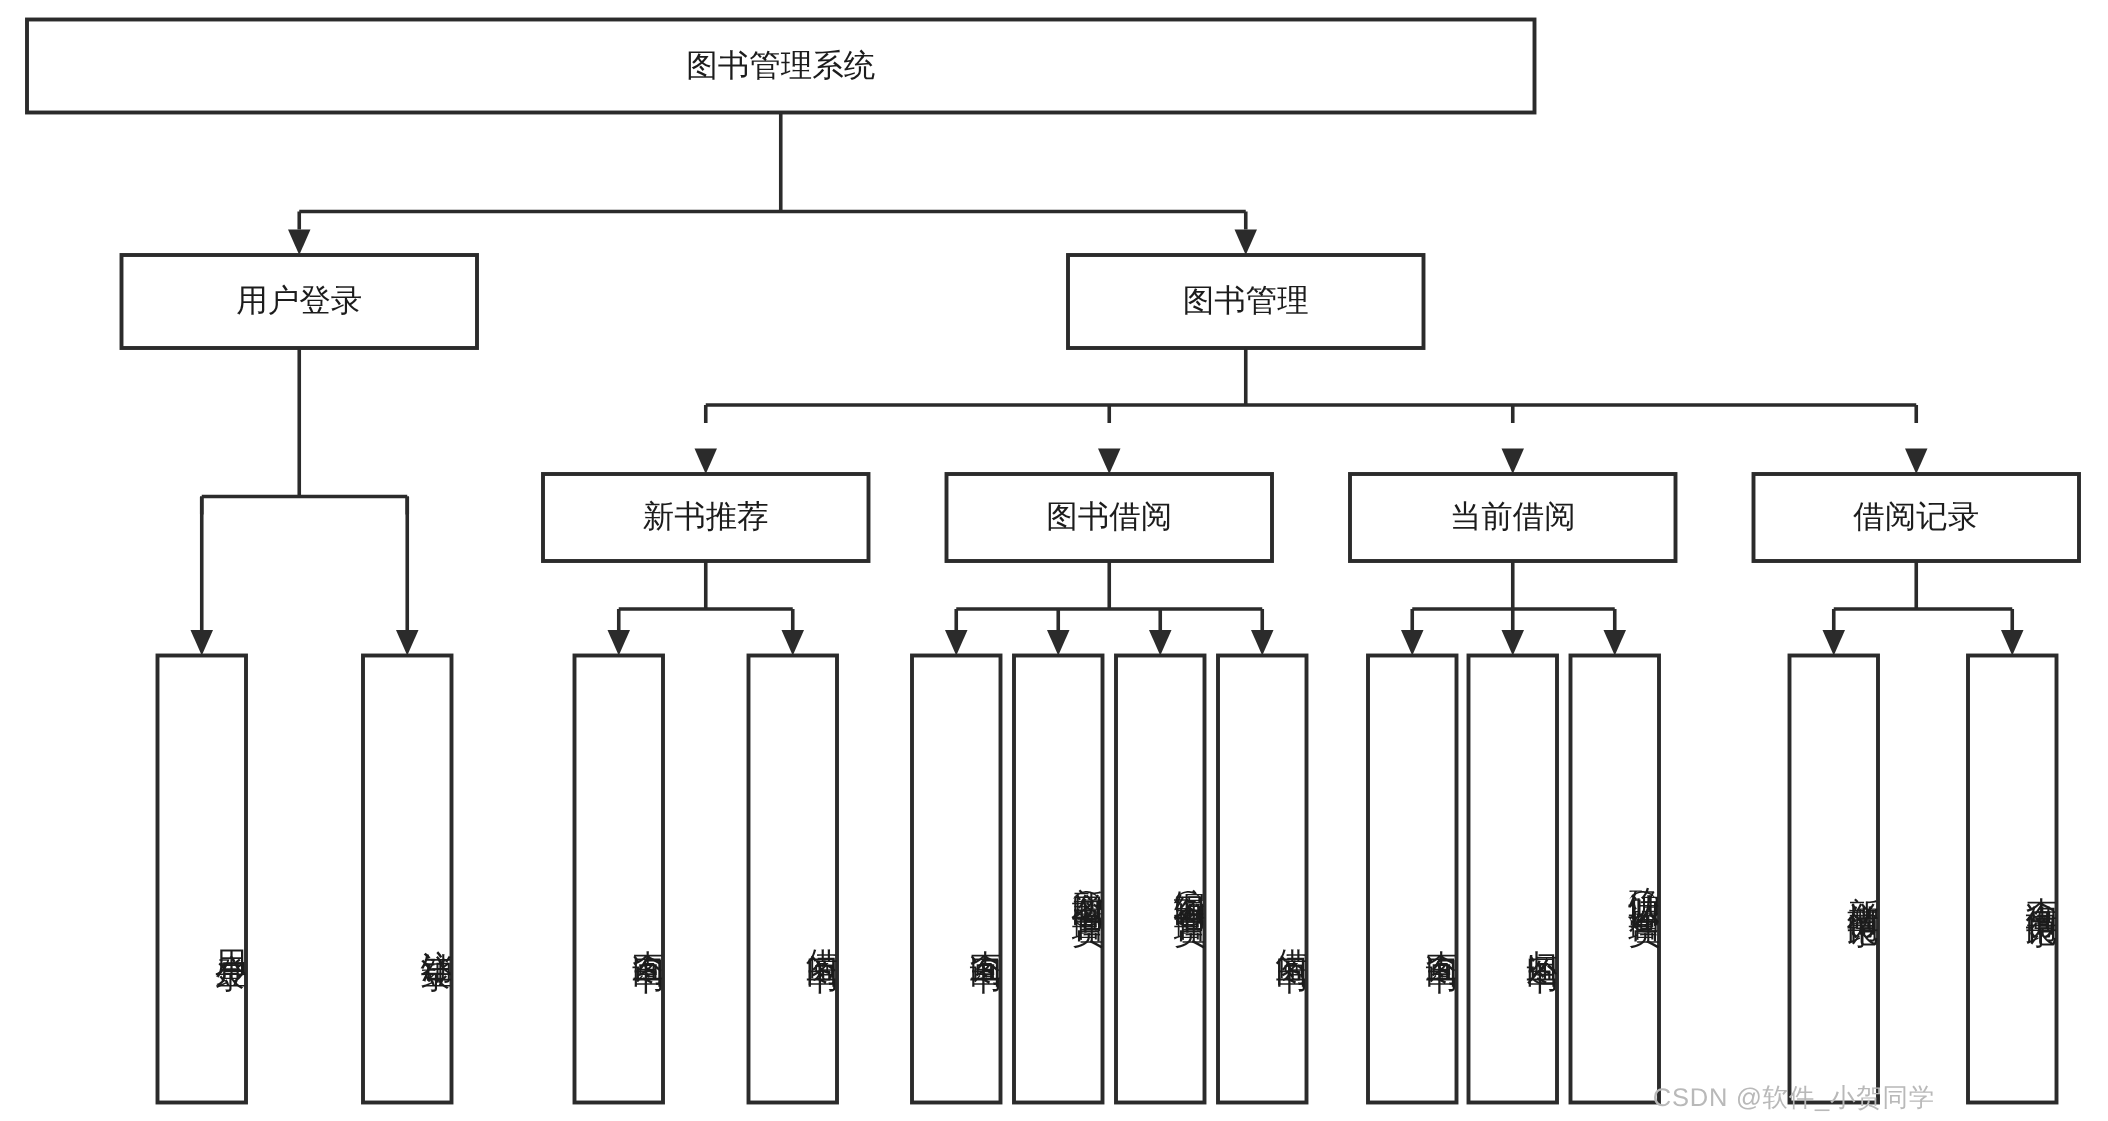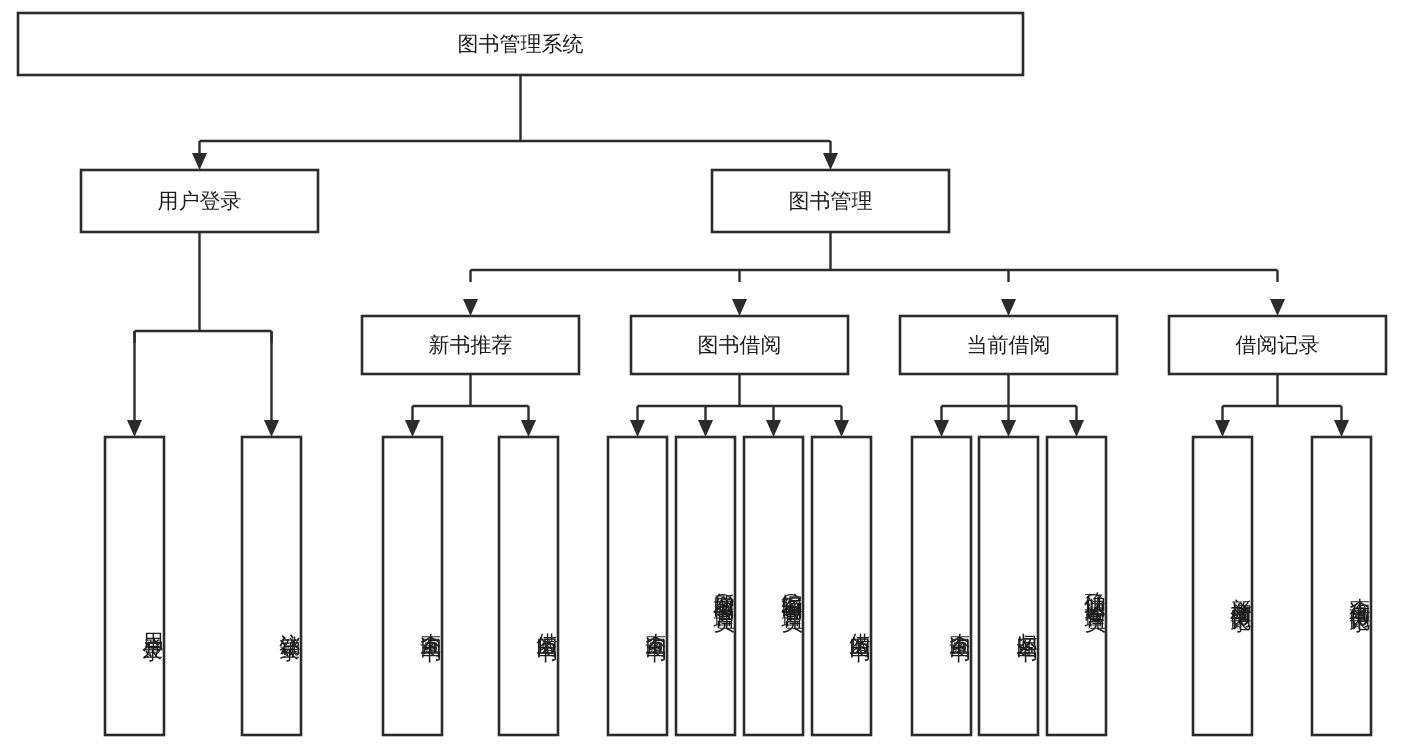--- a/index.html
+++ b/index.html
@@ -229,13 +229,14 @@
   <div class="leaf-label-v" style="left:744px; top:443px; width:59px; height:290px;">编辑图书（管理员）</div>
   <div class="leaf-label-v" style="left:812px; top:512px; width:59px; height:220px;">借阅图书</div>
 
   <div class="leaf-label-v" style="left:912px; top:512px; width:59px; height:220px;">查询图书</div>
   <div class="leaf-label-v" style="left:979px; top:512px; width:59px; height:220px;">归还图书</div>
   <div class="leaf-label-v" style="left:1047px; top:443px; width:59px; height:290px;">确认归还（管理员）</div>
 
   <div class="leaf-label-v" style="left:1193px; top:452px; width:59px; height:275px;">新增借阅记录</div>
   <div class="leaf-label-v" style="left:1312px; top:452px; width:59px; height:275px;">查询借阅记录</div>
 
+  <div class="watermark">CSDN @软件_小贺同学</div>
 </div>
 
 </body></html>

